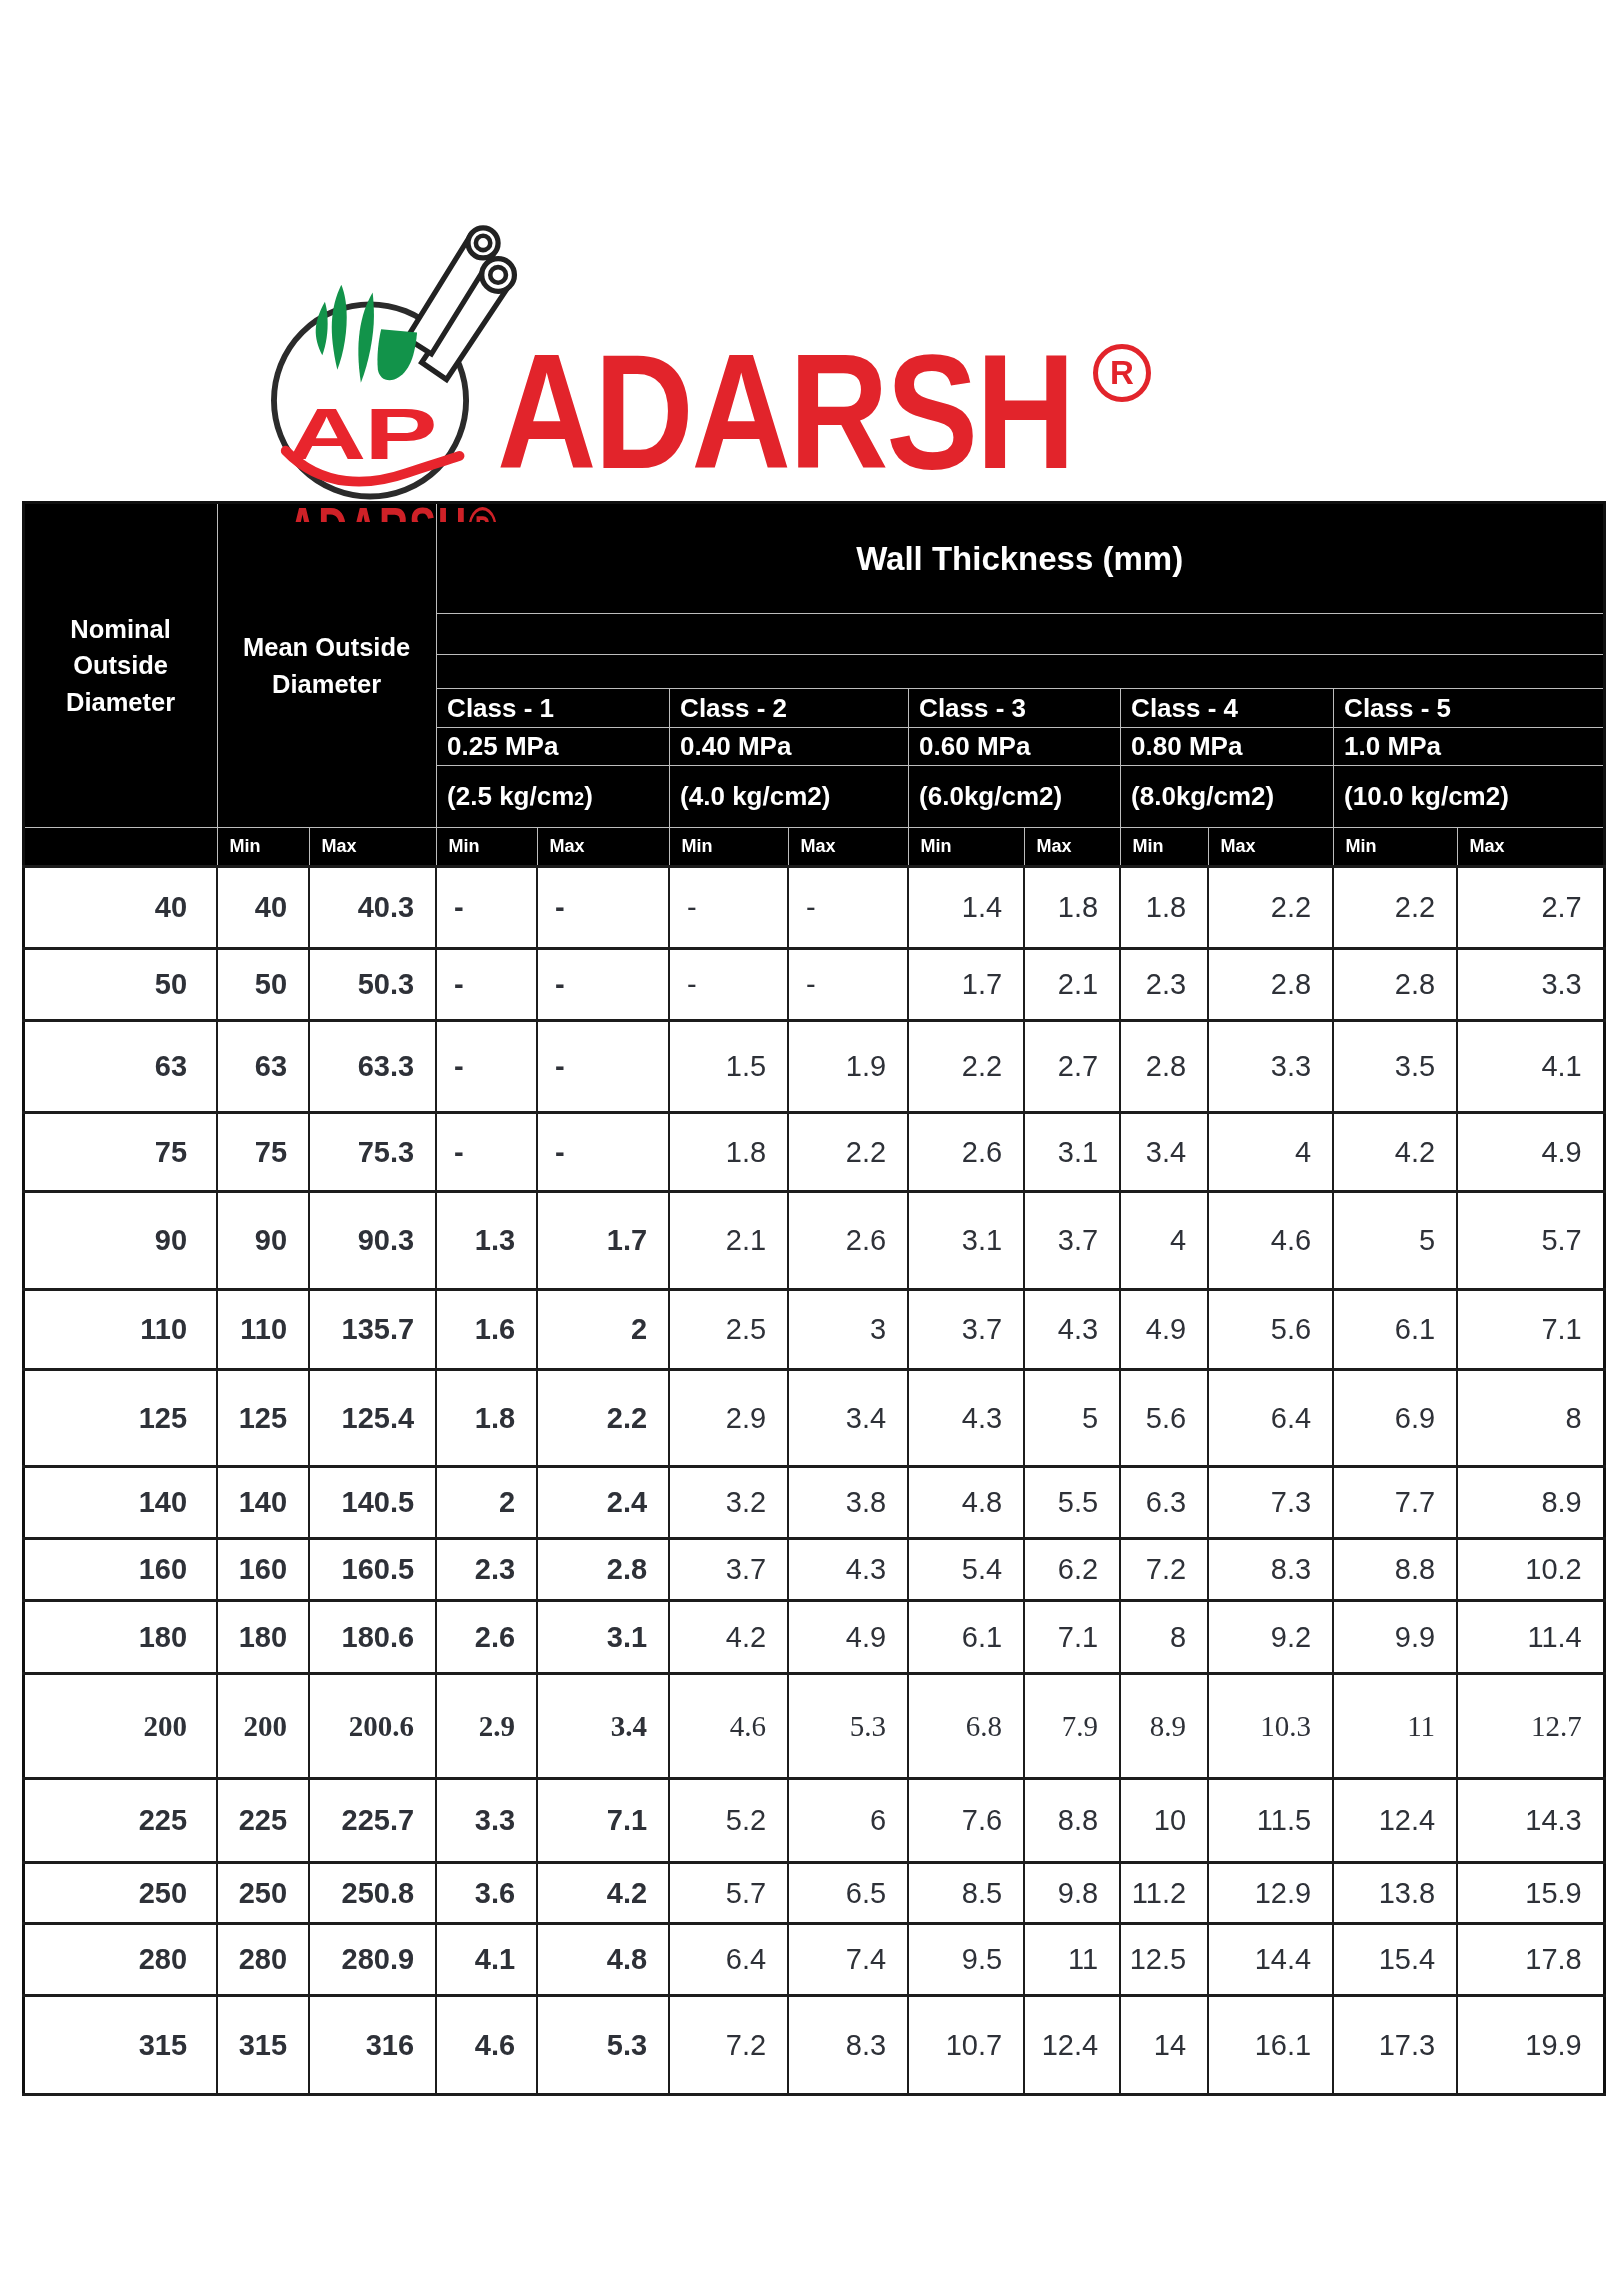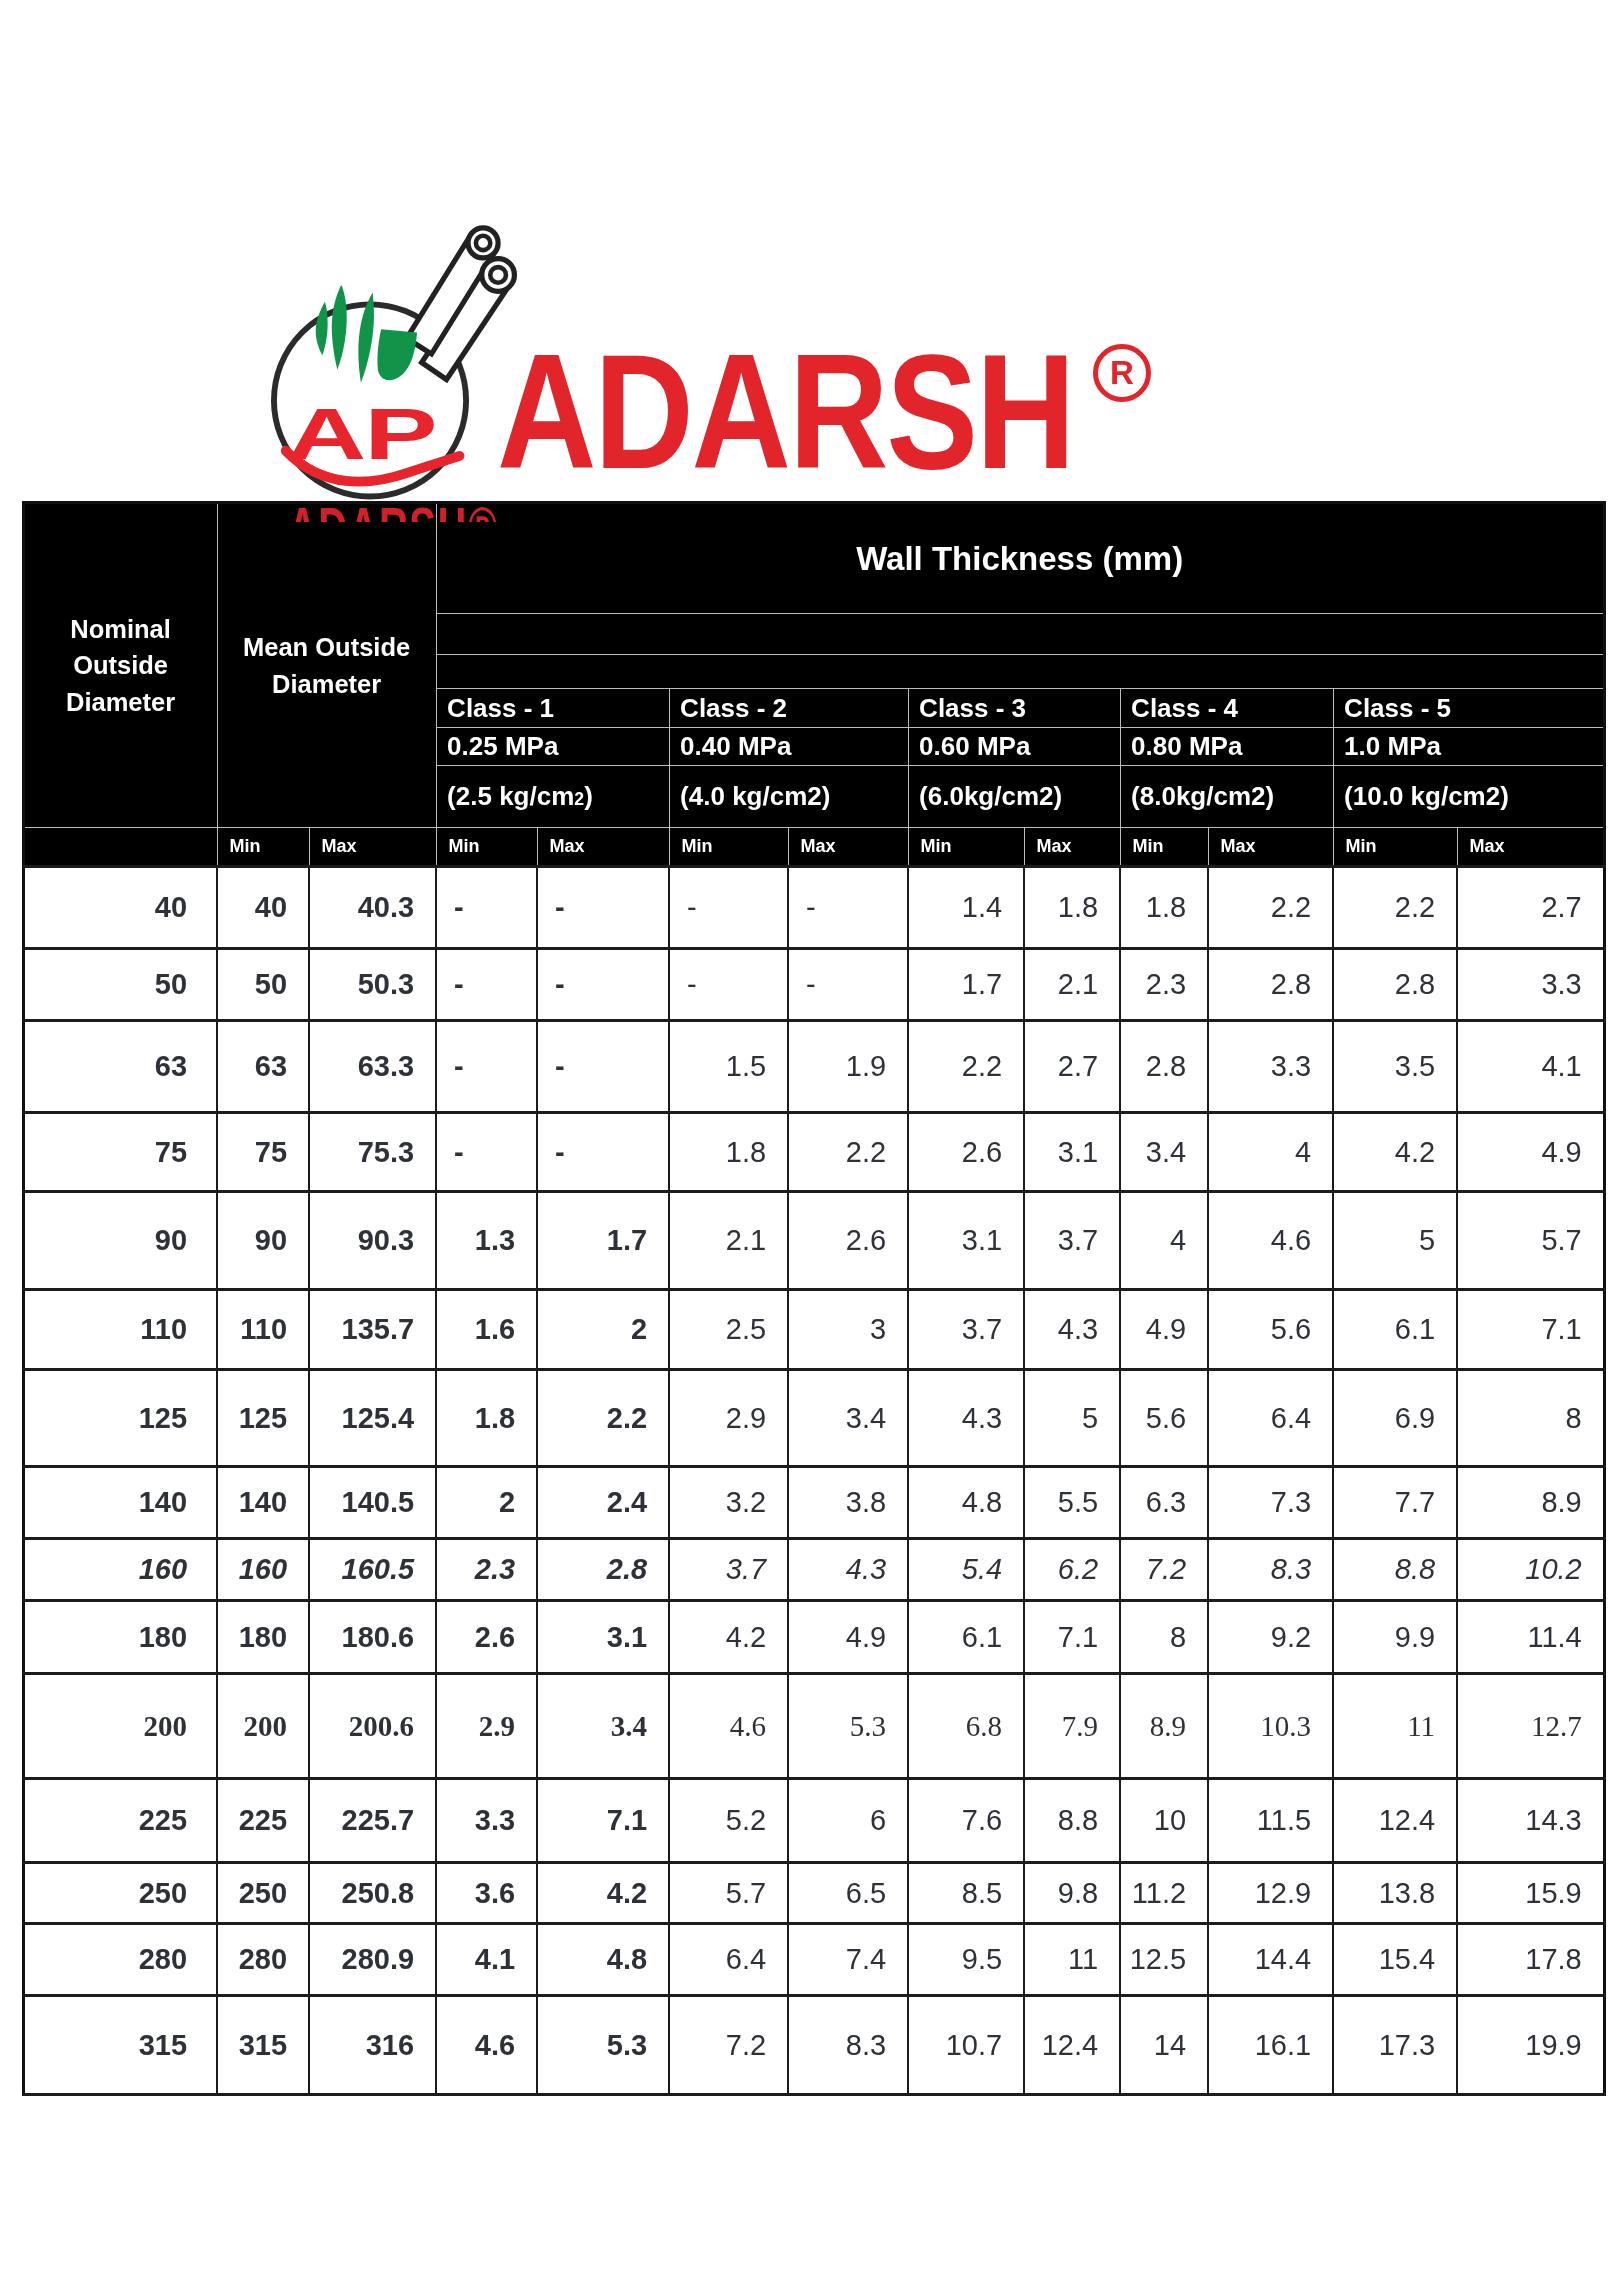--- a/index.html
+++ b/index.html
@@ -256,21 +256,21 @@
             <td class="num b">2.4</td>
             <td class="num">3.2</td>
             <td class="num">3.8</td>
             <td class="num">4.8</td>
             <td class="num">5.5</td>
             <td class="num">6.3</td>
             <td class="num">7.3</td>
             <td class="num">7.7</td>
             <td class="num">8.9</td>
           </tr>
-          <tr style="height: 62px; font-style: italic;">
+          <tr style="height: 62px;">
             <td class="num nom b">160</td>
             <td class="num b">160</td>
             <td class="num b">160.5</td>
             <td class="num b">2.3</td>
             <td class="num b">2.8</td>
             <td class="num">3.7</td>
             <td class="num">4.3</td>
             <td class="num">5.4</td>
             <td class="num">6.2</td>
             <td class="num">7.2</td>

